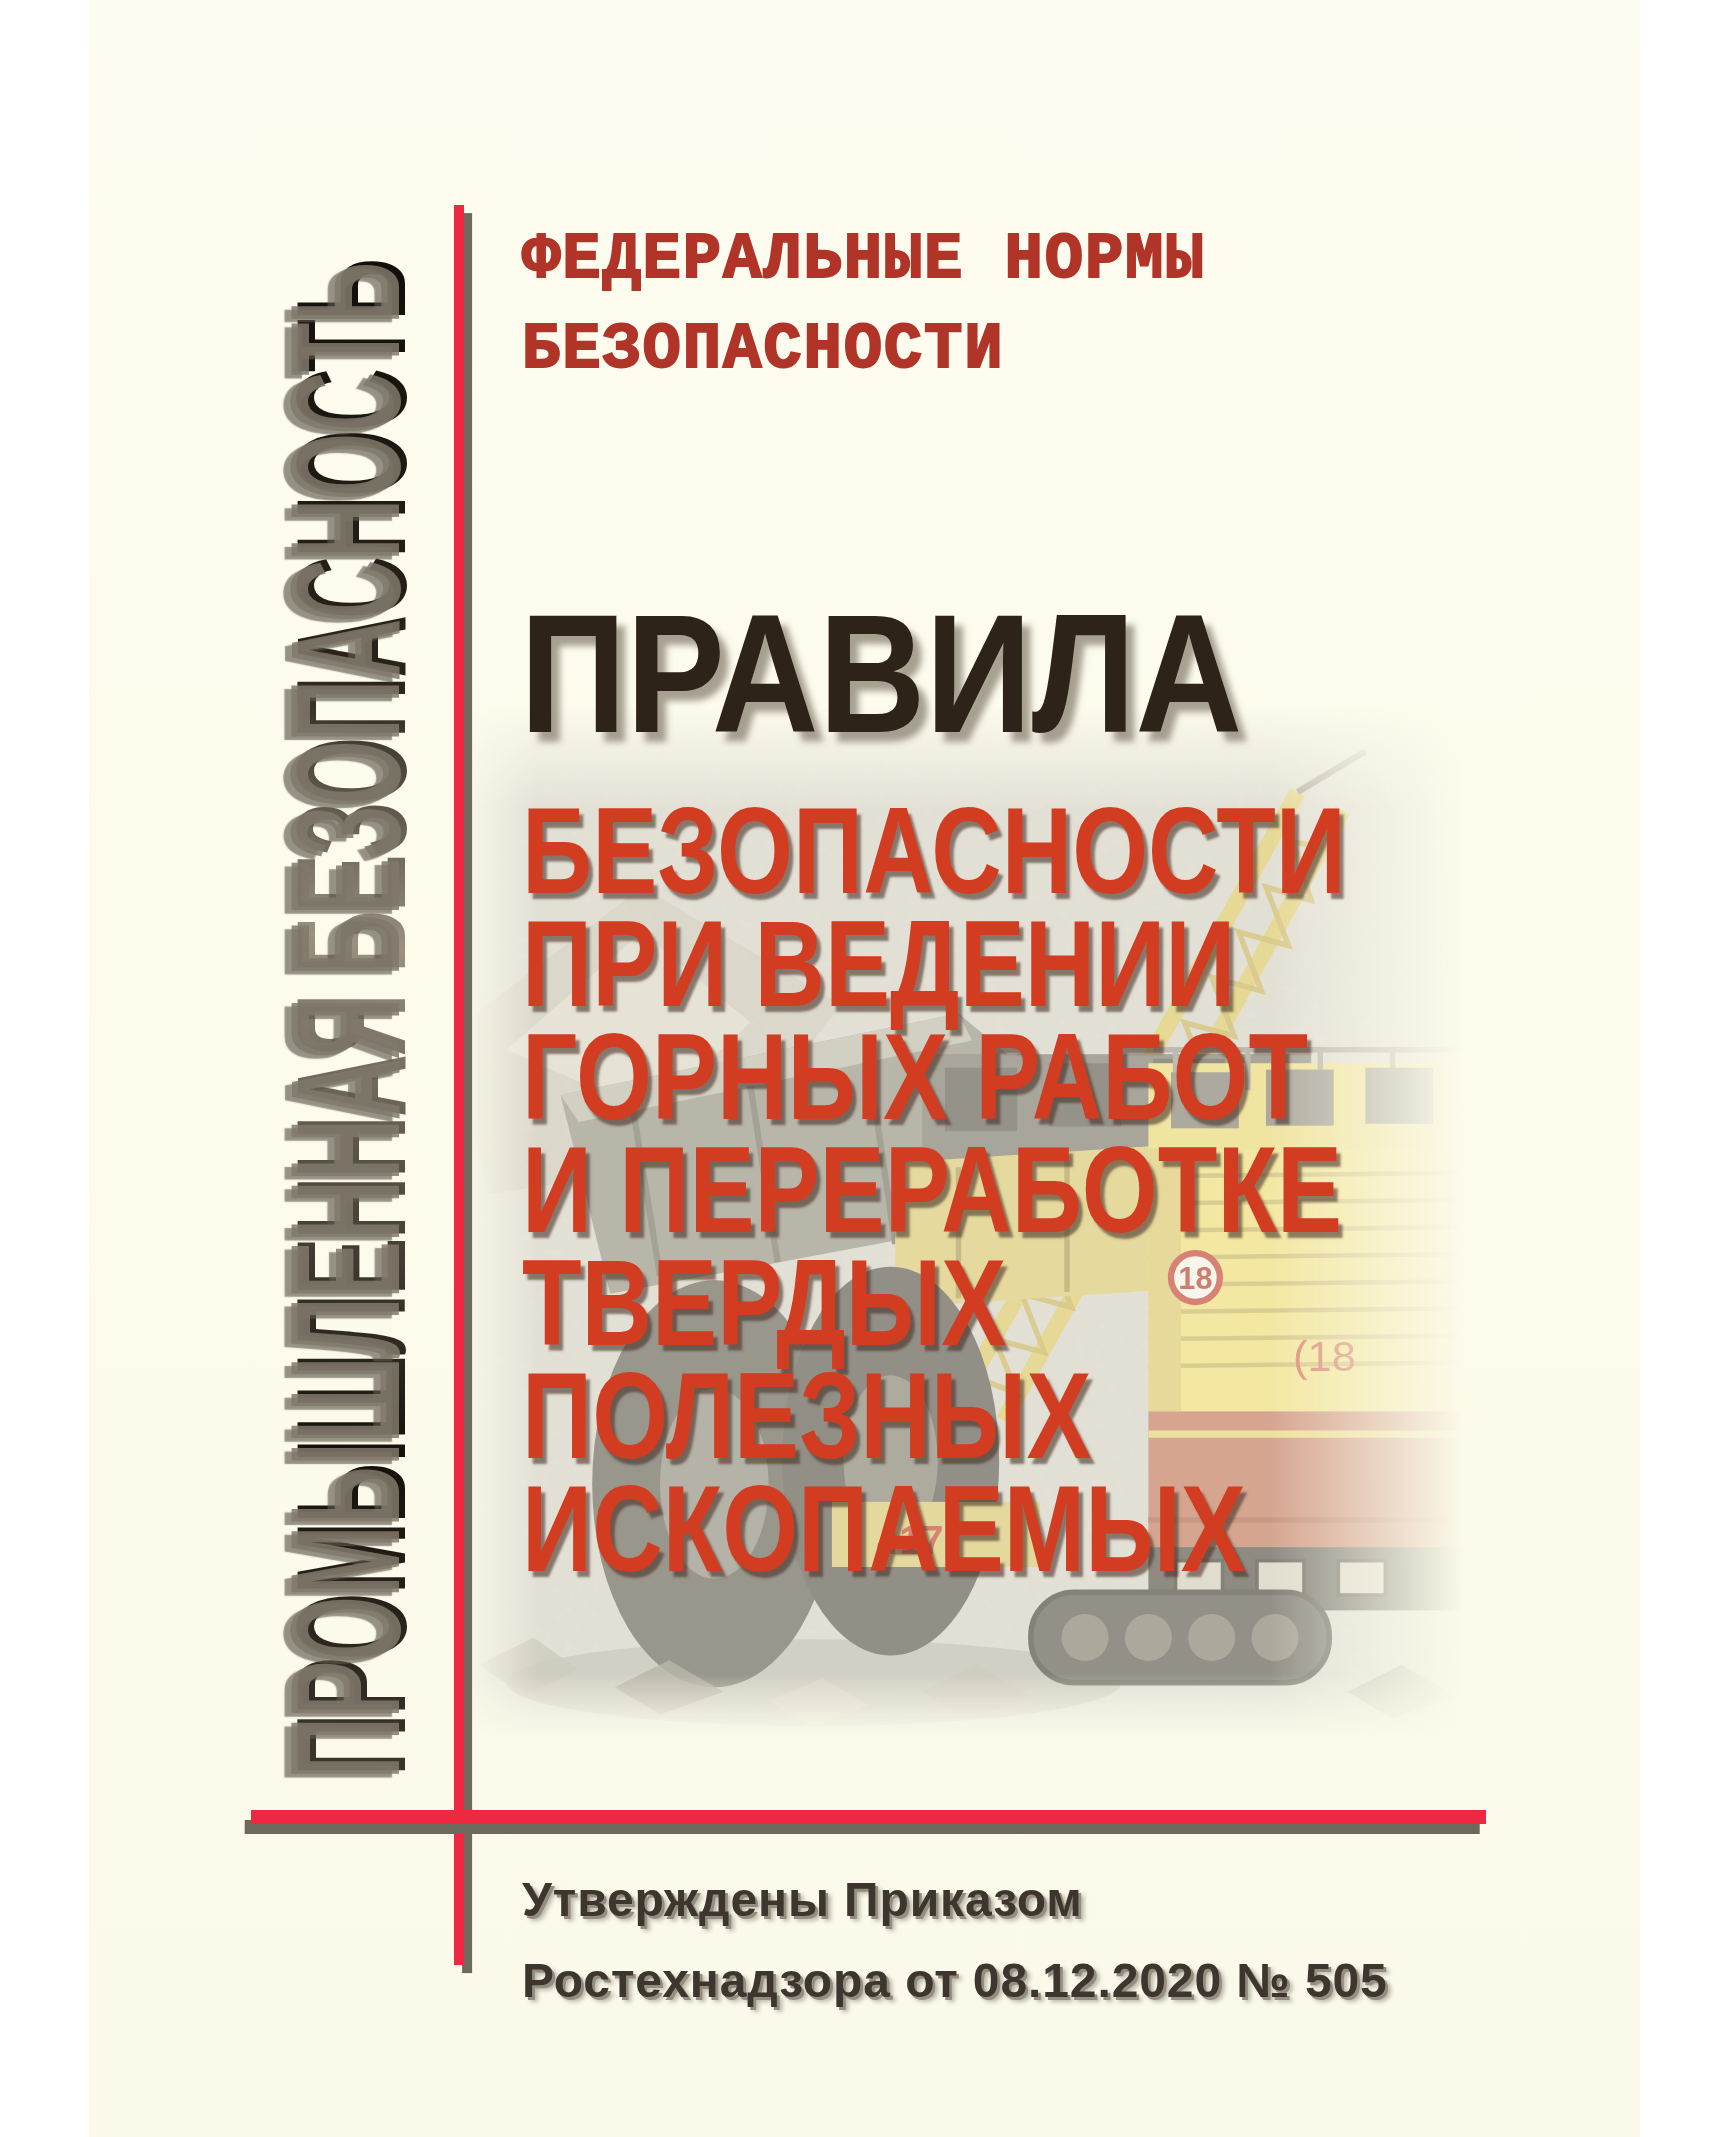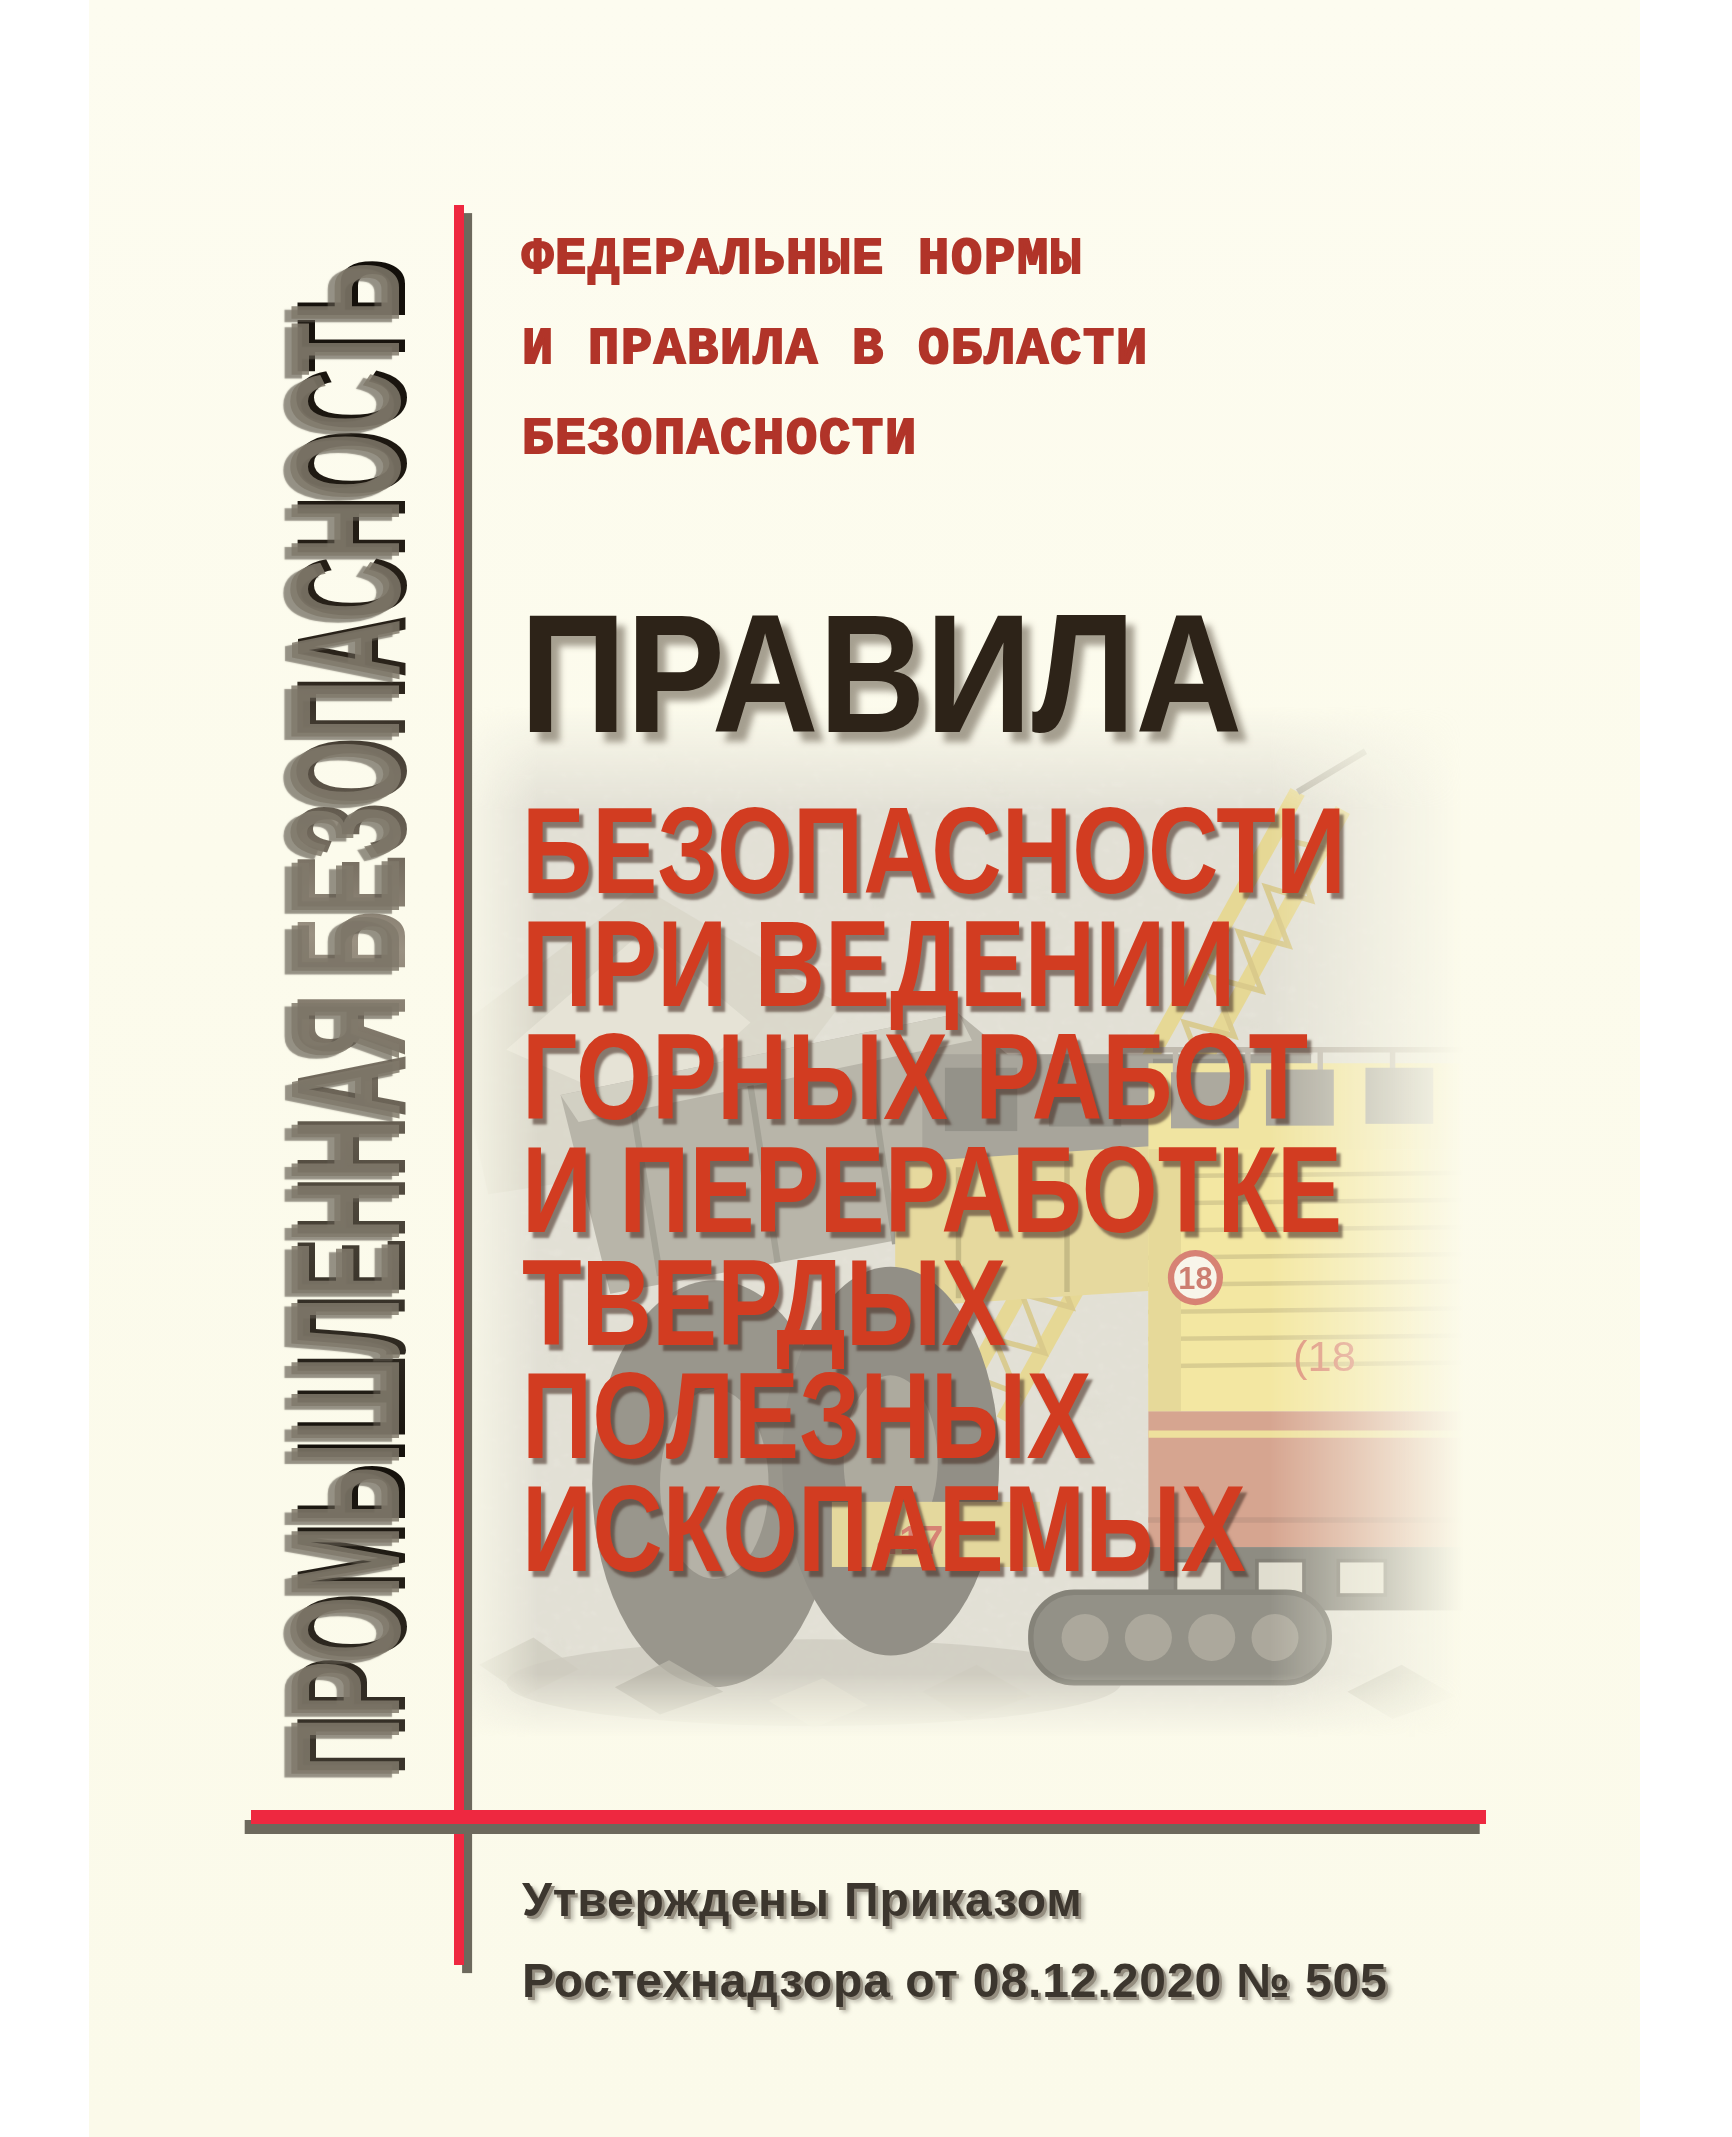--- a/index.html
+++ b/index.html
@@ -24,21 +24,21 @@
          transform:rotate(-90deg) scaleY(1.8);
          font-weight:bold;font-size:87px;line-height:1;white-space:nowrap;
          font-family:"Liberation Sans",sans-serif;letter-spacing:-1.8px;
          background:linear-gradient(107deg,#3e382e 0%,#14100a 22%,#544d41 40%,#9a9182 55%,#2b241b 72%,#120e09 100%);
          -webkit-background-clip:text;background-clip:text;color:transparent;
          text-shadow:-3.6px -3.6px 0 rgba(128,121,107,0.85),-7.2px -7.2px 0.9px rgba(94,88,77,0.65);
          z-index:7;}
   
   .header-block{position:absolute;left:522px;top:215px;z-index:5;
          font-family:"Liberation Mono",monospace;font-weight:bold;
-         font-size:52px;line-height:90px;letter-spacing:1.8px;color:#b13429;
+         font-size:64px;line-height:90px;letter-spacing:1.8px;color:#b13429;
          -webkit-text-stroke:2px #b13429;white-space:nowrap;}
   
   .title{position:absolute;left:520px;top:590px;z-index:5;
          font-weight:bold;font-size:168px;line-height:1;letter-spacing:0;
          color:#2d2318;transform:scaleX(0.88);transform-origin:0 0;white-space:nowrap;
          text-shadow:10px 10px 7.2px rgba(150,143,128,0.85);}
   
   .subtitle{position:absolute;left:522px;top:795px;z-index:5;
          font-weight:bold;font-size:122px;line-height:113px;letter-spacing:0;
          color:#d23c21;transform:scaleX(0.8);transform-origin:0 0;white-space:nowrap;
@@ -157,21 +157,20 @@
     </div>
   </div>
 
   <div class="v-line"></div>
   <div class="h-line"></div>
 
   <div class="spine">ПРОМЫШЛЕННАЯ БЕЗОПАСНОСТЬ</div>
 
   <div class="header-block">
     <div>ФЕДЕРАЛЬНЫЕ НОРМЫ</div>
-    <div>И ПРАВИЛА В ОБЛАСТИ</div>
     <div>БЕЗОПАСНОСТИ</div>
   </div>
 
   <div class="title">ПРАВИЛА</div>
 
   <div class="subtitle">
     <div>БЕЗОПАСНОСТИ</div>
     <div>ПРИ ВЕДЕНИИ</div>
     <div>ГОРНЫХ РАБОТ</div>
     <div>И ПЕРЕРАБОТКЕ</div>

